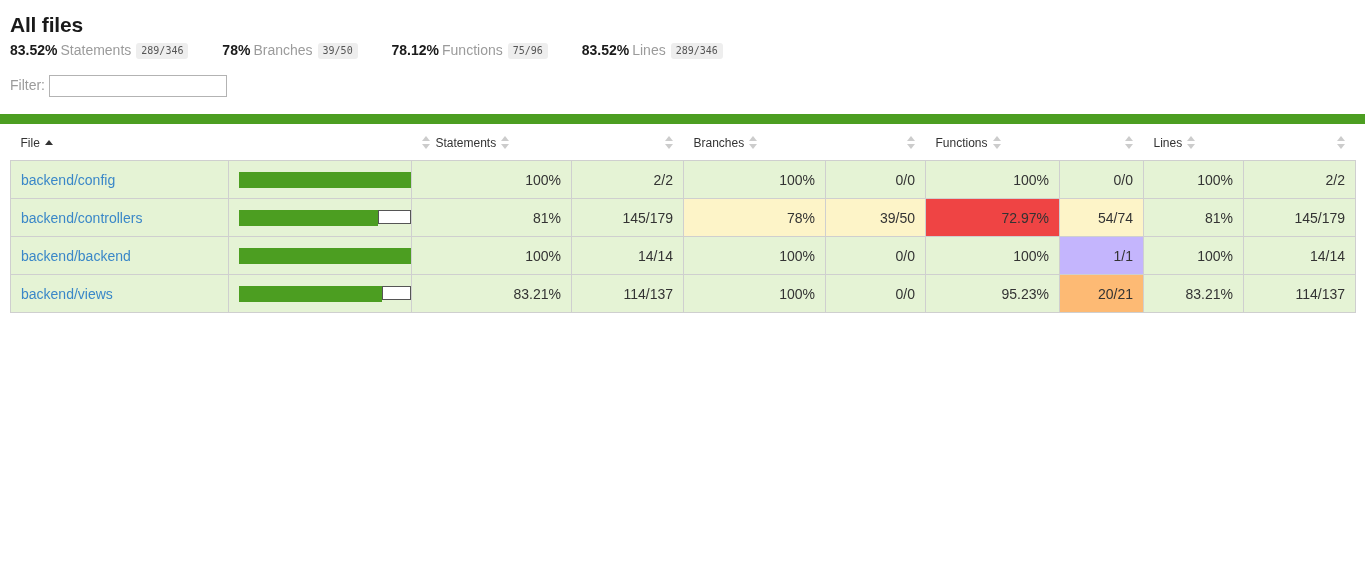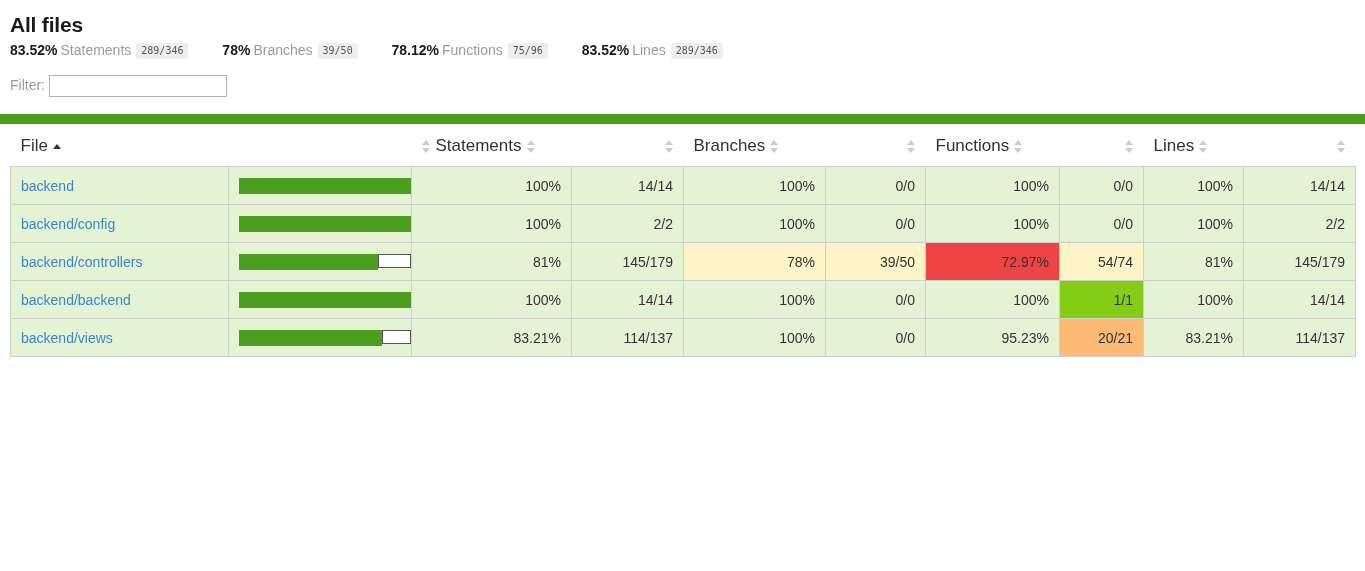--- a/index.html
+++ b/index.html
@@ -113,21 +113,21 @@
     width: 1365px;
   }
   table.coverage {
     border-collapse: collapse;
     width: 1345px;
     table-layout: fixed;
     margin-top: 0;
   }
   table.coverage th {
     font-weight: normal;
-    font-size: 17px;
+    font-size: 12px;
     color: #333333;
     text-align: left;
     padding: 12px 10px 10px 10px;
     border: none;
     background: #fff;
     white-space: nowrap;
     vertical-align: middle;
   }
   table.coverage th.num {
     text-align: right;
@@ -281,36 +281,20 @@
         <th><span>Branches</span><span class="sorter"><span class="up"></span><span class="down"></span></span></th>
         <th class="num"><span class="sorter"><span class="up"></span><span class="down"></span></span></th>
         <th><span>Functions</span><span class="sorter"><span class="up"></span><span class="down"></span></span></th>
         <th class="num"><span class="sorter"><span class="up"></span><span class="down"></span></span></th>
         <th><span>Lines</span><span class="sorter"><span class="up"></span><span class="down"></span></span></th>
         <th class="num"><span class="sorter"><span class="up"></span><span class="down"></span></span></th>
       </tr>
     </thead>
     <tbody id="coverage-body">
         <tr class="high">
-          <td class="file-cell" style="background: rgb(229, 243, 213);"><a style="color: rgb(58, 135, 200);">backend</a></td>
-          <td class="bar-cell" style="background: rgb(229, 243, 213);">
-            <div class="chart">
-              <div class="cover-fill" style="width: 172px; background: rgb(76, 158, 33);"></div>
-            </div>
-          </td>
-          <td class="num" style="background: rgb(229, 243, 213);">100%</td>
-          <td class="num" style="background: rgb(229, 243, 213);">14/14</td>
-          <td class="num" style="background: rgb(229, 243, 213);">100%</td>
-          <td class="num" style="background: rgb(229, 243, 213);">0/0</td>
-          <td class="num" style="background: rgb(229, 243, 213);">100%</td>
-          <td class="num" style="background: rgb(229, 243, 213);">0/0</td>
-          <td class="num" style="background: rgb(229, 243, 213);">100%</td>
-          <td class="num" style="background: rgb(229, 243, 213);">14/14</td>
-        </tr>
-        <tr class="high">
           <td class="file-cell" style="background: rgb(229, 243, 213);"><a style="color: rgb(58, 135, 200);">backend/config</a></td>
           <td class="bar-cell" style="background: rgb(229, 243, 213);">
             <div class="chart">
               <div class="cover-fill" style="width: 172px; background: rgb(76, 158, 33);"></div>
             </div>
           </td>
           <td class="num" style="background: rgb(229, 243, 213);">100%</td>
           <td class="num" style="background: rgb(229, 243, 213);">2/2</td>
           <td class="num" style="background: rgb(229, 243, 213);">100%</td>
           <td class="num" style="background: rgb(229, 243, 213);">0/0</td>
@@ -341,21 +325,21 @@
           <td class="bar-cell" style="background: rgb(229, 243, 213);">
             <div class="chart">
               <div class="cover-fill" style="width: 172px; background: rgb(76, 158, 33);"></div>
             </div>
           </td>
           <td class="num" style="background: rgb(229, 243, 213);">100%</td>
           <td class="num" style="background: rgb(229, 243, 213);">14/14</td>
           <td class="num" style="background: rgb(229, 243, 213);">100%</td>
           <td class="num" style="background: rgb(229, 243, 213);">0/0</td>
           <td class="num" style="background: rgb(229, 243, 213);">100%</td>
-          <td class="num" style="background: #84cc16;">1/1</td>
+          <td class="num" style="background: #c4b5fd;">1/1</td>
           <td class="num" style="background: rgb(229, 243, 213);">100%</td>
           <td class="num" style="background: rgb(229, 243, 213);">14/14</td>
         </tr>
         <tr class="high">
           <td class="file-cell" style="background: rgb(229, 243, 213);"><a style="color: rgb(58, 135, 200);">backend/views</a></td>
           <td class="bar-cell" style="background: rgb(229, 243, 213);">
             <div class="chart">
               <div class="cover-fill" style="width: 143px; background: rgb(76, 158, 33);"></div>
               <div class="cover-empty" style="width: 29px;"></div>
             </div>

